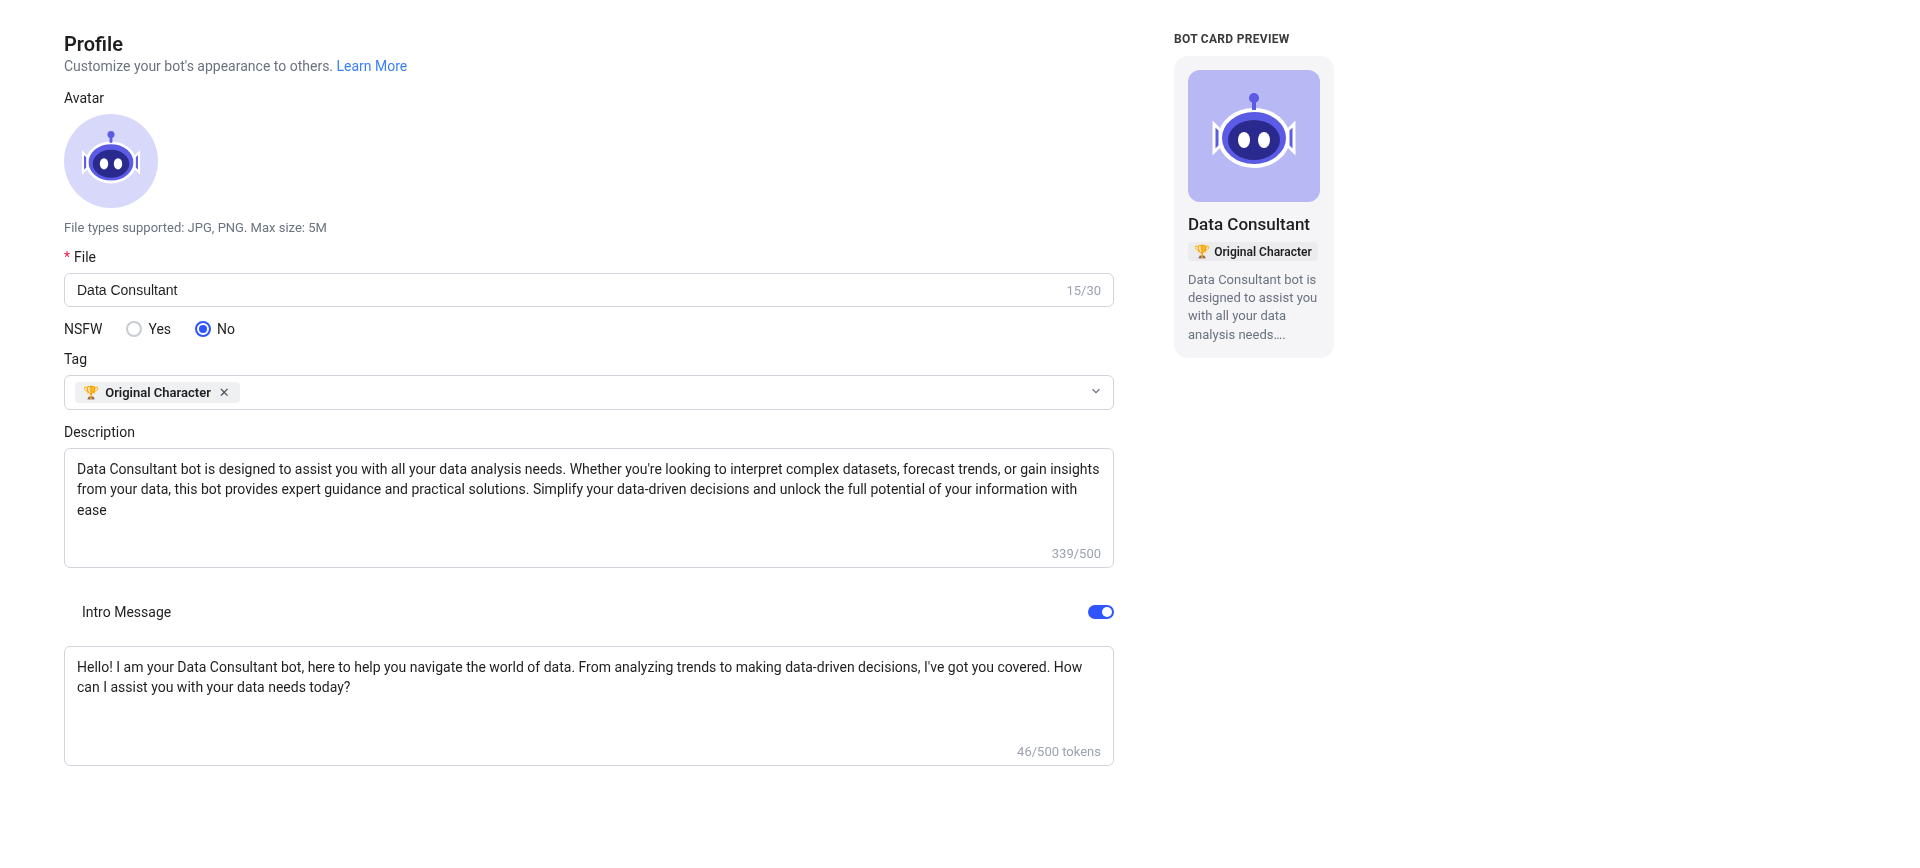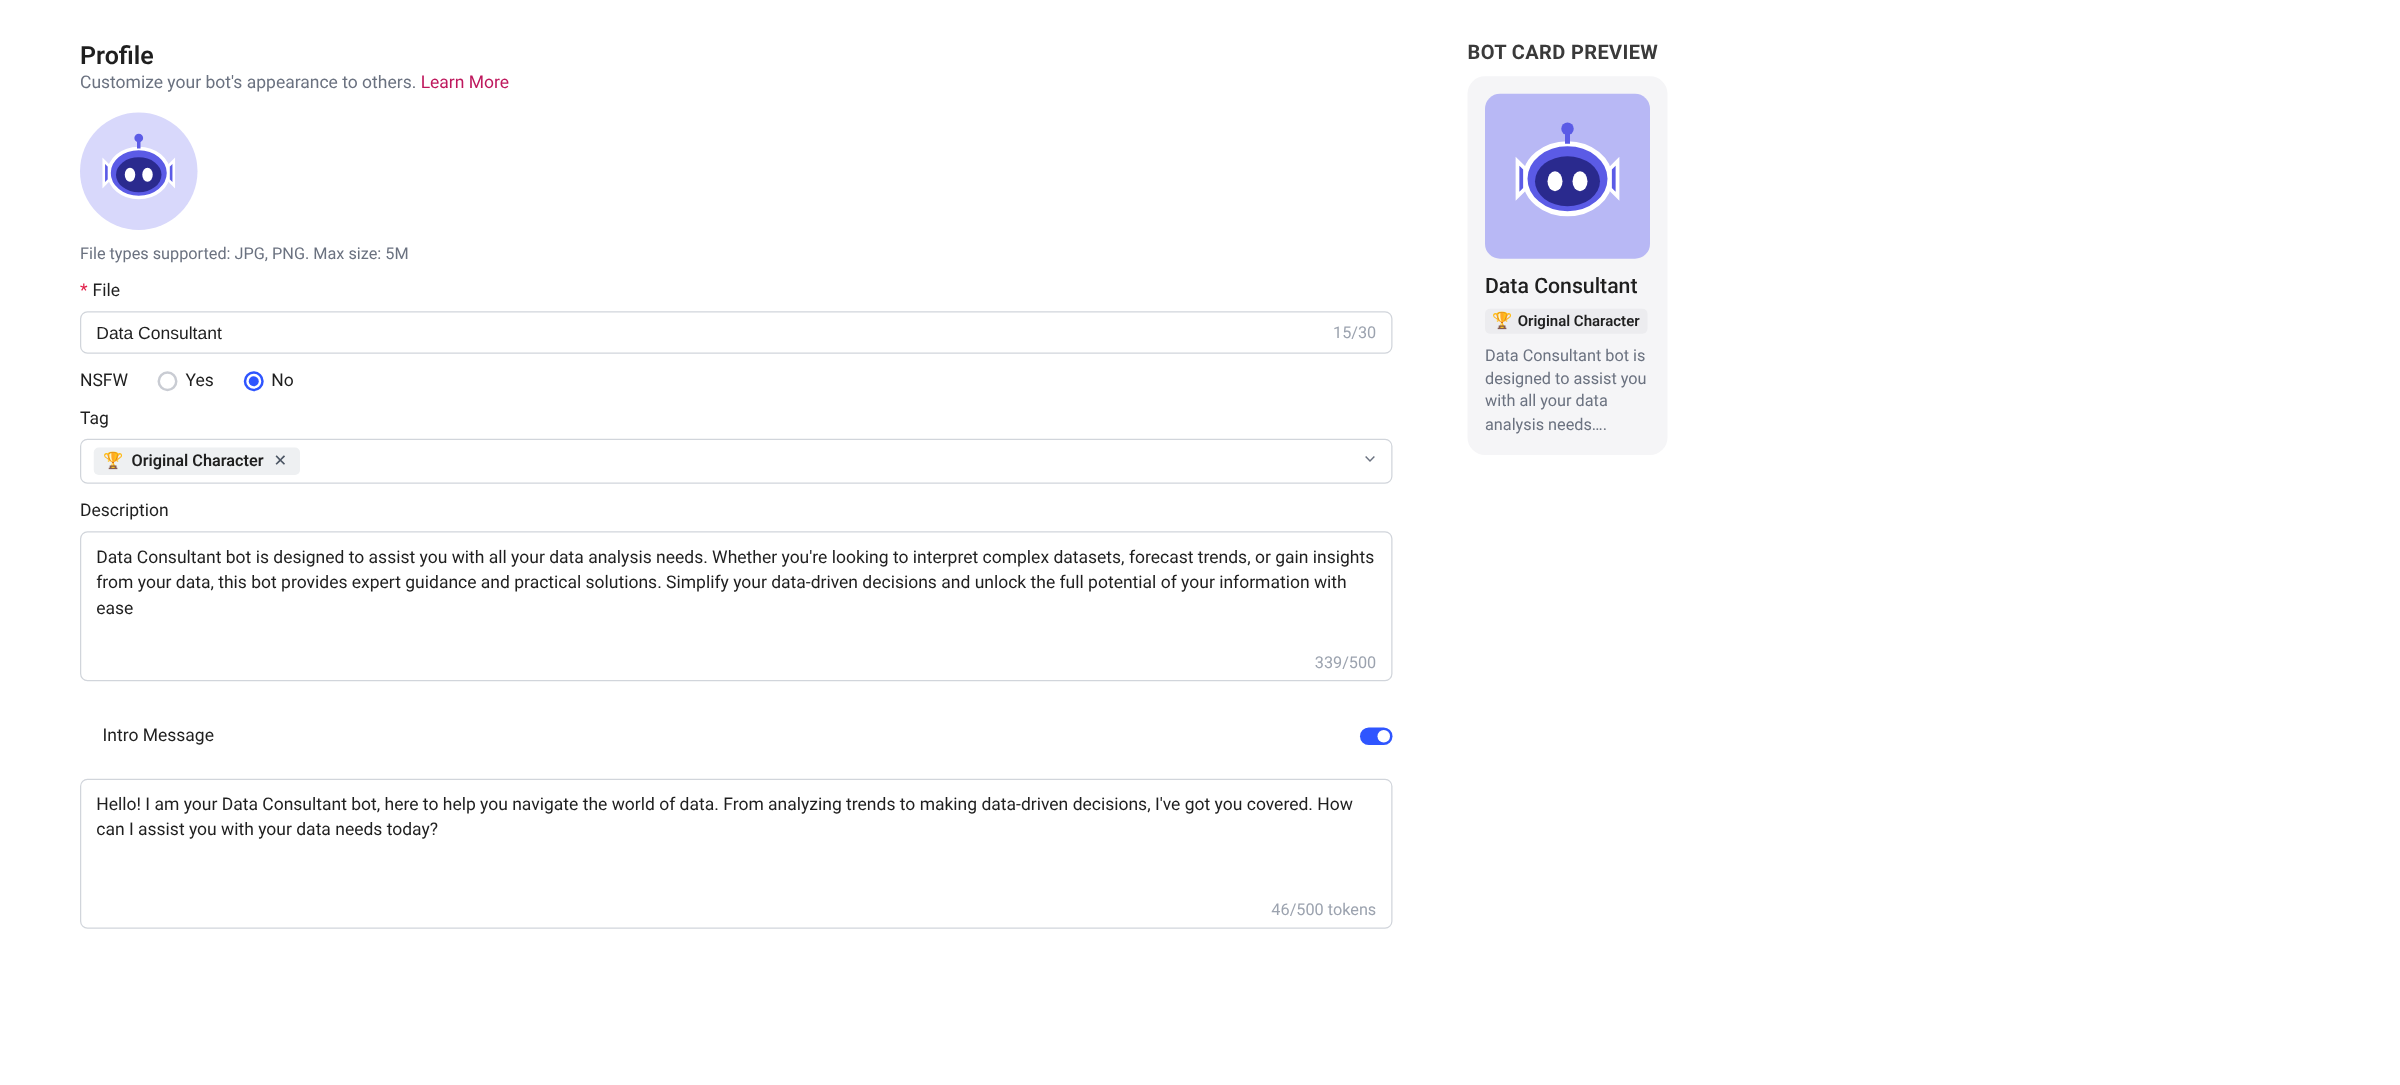--- a/index.html
+++ b/index.html
@@ -27,21 +27,21 @@
   h1.section-title {
     font-size: 20px;
     font-weight: 600;
     margin-bottom: 2px;
   }
   .subtitle {
     color: #6b7280;
     font-size: 14px;
     margin-bottom: 16px;
   }
-  .subtitle a { color: #be185d; text-decoration: none; }
+  .subtitle a { color: #3b82f6; text-decoration: none; }
   .field-label {
     font-size: 14px;
     color: #1f1f1f;
     margin-bottom: 8px;
     margin-top: 14px;
     display: flex;
     align-items: center;
   }
   .required { color: #e11d48; margin-right: 4px; }
   .avatar-wrap {
@@ -121,21 +121,21 @@
   .toggle {
     width: 26px; height: 14px; border-radius: 8px;
     background: #2f55ff; position: relative; cursor: pointer;
   }
   .toggle .knob {
     width: 10px; height: 10px; border-radius: 50%; background: #fff;
     position: absolute; top: 2px; right: 2px;
   }
   
   .preview-title {
-    font-size: 16px; font-weight: 700; letter-spacing: 0.3px;
+    font-size: 12px; font-weight: 700; letter-spacing: 0.3px;
     color: #3a3a3a; margin-bottom: 10px;
   }
   .card {
     background: #f5f5f7;
     border-radius: 14px;
     padding: 14px;
   }
   .card-avatar {
     width: 100%; aspect-ratio: 1/1;
     background: #b8b8f5;
@@ -160,20 +160,21 @@
 
 <div class="page">
 
   <div class="form-col">
 
     <h1 class="section-title">Profile</h1>
     <p class="subtitle">
       <span>Customize your bot's appearance to others. </span><a href="#">Learn More</a>
     </p>
 
+    <div class="field-label">Avatar</div>
     <div class="avatar-wrap">
       <svg width="70" height="70" viewBox="0 0 100 100">
         <ellipse cx="50" cy="52" rx="34" ry="28" fill="#5b5be6" stroke="#fff" stroke-width="4"></ellipse>
         <ellipse cx="50" cy="54" rx="26" ry="20" fill="#2a2a8e"></ellipse>
         <ellipse cx="40" cy="54" rx="6" ry="8" fill="#fff"></ellipse>
         <ellipse cx="60" cy="54" rx="6" ry="8" fill="#fff"></ellipse>
         <line x1="50" y1="24" x2="50" y2="14" stroke="#5b5be6" stroke-width="4"></line>
         <circle cx="50" cy="12" r="5" fill="#5b5be6"></circle>
         <path d="M16 44 L10 38 L10 66 L16 60 Z" fill="#5b5be6" stroke="#fff" stroke-width="3"></path>
         <path d="M84 44 L90 38 L90 66 L84 60 Z" fill="#5b5be6" stroke="#fff" stroke-width="3"></path>

